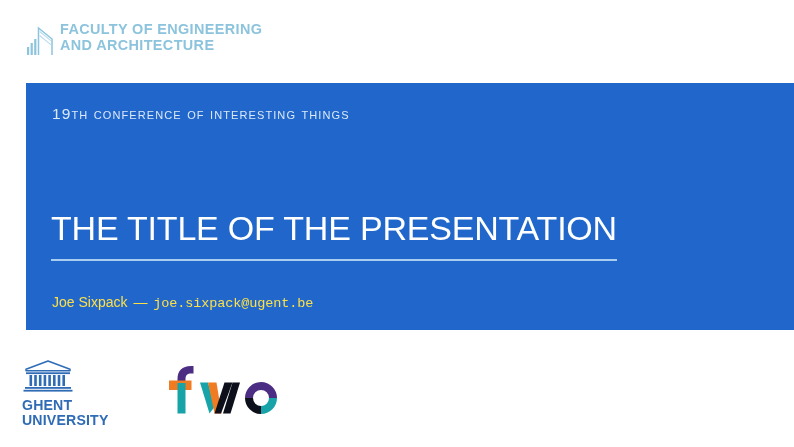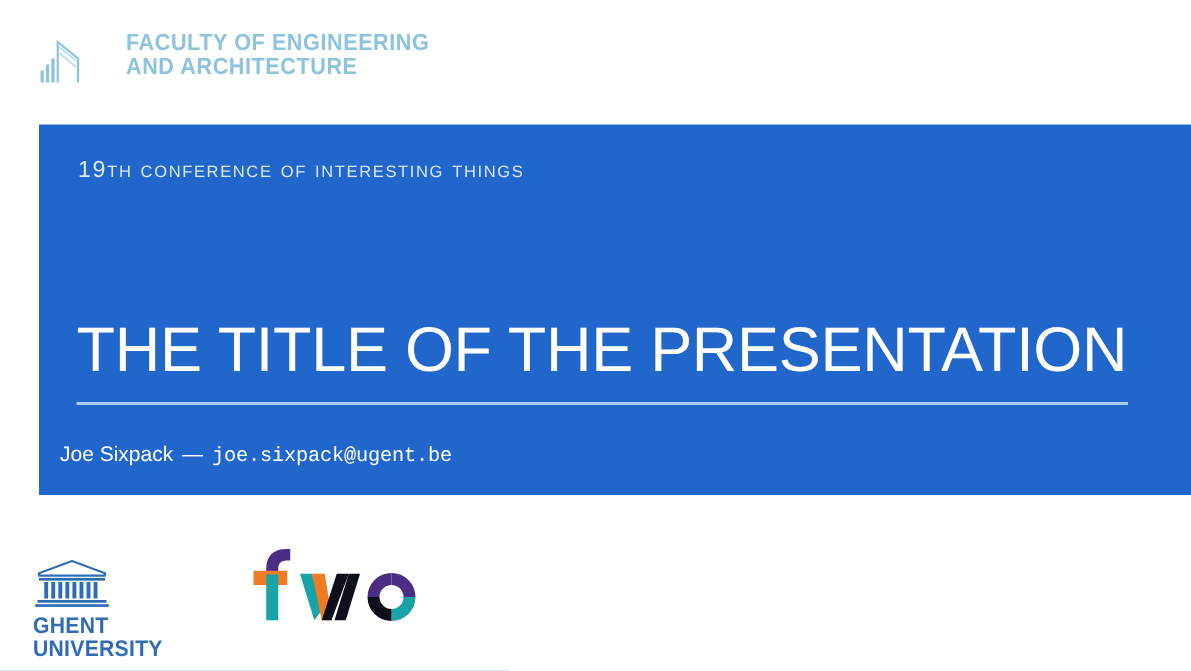--- a/index.html
+++ b/index.html
@@ -19,21 +19,21 @@
     background:#ffffff;
   }
 
   
   #faculty-logo {
     position:absolute;
     left:26px;
     top:17px;
     display:flex;
     align-items:center;
-    gap:24px;
+    gap:0;
   }
   #faculty-mark { display:block; }
 
   #faculty-wordmark {
     display:flex;
     flex-direction:column;
     justify-content:center;
     line-height:1.06;
   }
   #faculty-wordmark span {
@@ -69,51 +69,51 @@
     white-space:nowrap;
     font-variant:small-caps;
     text-transform:lowercase;
   }
   #conference-line::first-letter { text-transform:none; }
 
   #presentation-title {
     position:absolute;
     left:25px;
     top:126px;
-    font-size:42px;
+    font-size:34px;
     font-weight:400;
     color:#ffffff;
     letter-spacing:-0.2px;
     white-space:nowrap;
     padding-bottom:11px;
     border-bottom:2.5px solid #a9cdf0;
     display:inline-block;
   }
 
   #author-line {
     position:absolute;
-    left:14px;
+    left:26px;
     top:211px;
     font-size:14px;
-    color:#ffffff;
+    color:#fde047;
     white-space:nowrap;
   }
   #author-name { font-family:"Liberation Sans", sans-serif; }
   #author-sep  { font-family:"Liberation Sans", sans-serif; padding:0 2px; }
   #author-email{
     font-family:"Liberation Mono","DejaVu Sans Mono", monospace;
     font-size:13.5px;
     letter-spacing:-0.1px;
   }
 
   
   #ghent-logo {
     position:absolute;
     left:22px;
-    top:373px;
+    top:360px;
     width:95px;
   }
   #ghent-mark { display:block; margin-left:1px; }
   #ghent-wordmark {
     margin-top:5px;
     line-height:1.02;
   }
   #ghent-wordmark span {
     display:block;
     font-family:"Liberation Sans Narrow","Liberation Sans", sans-serif;

